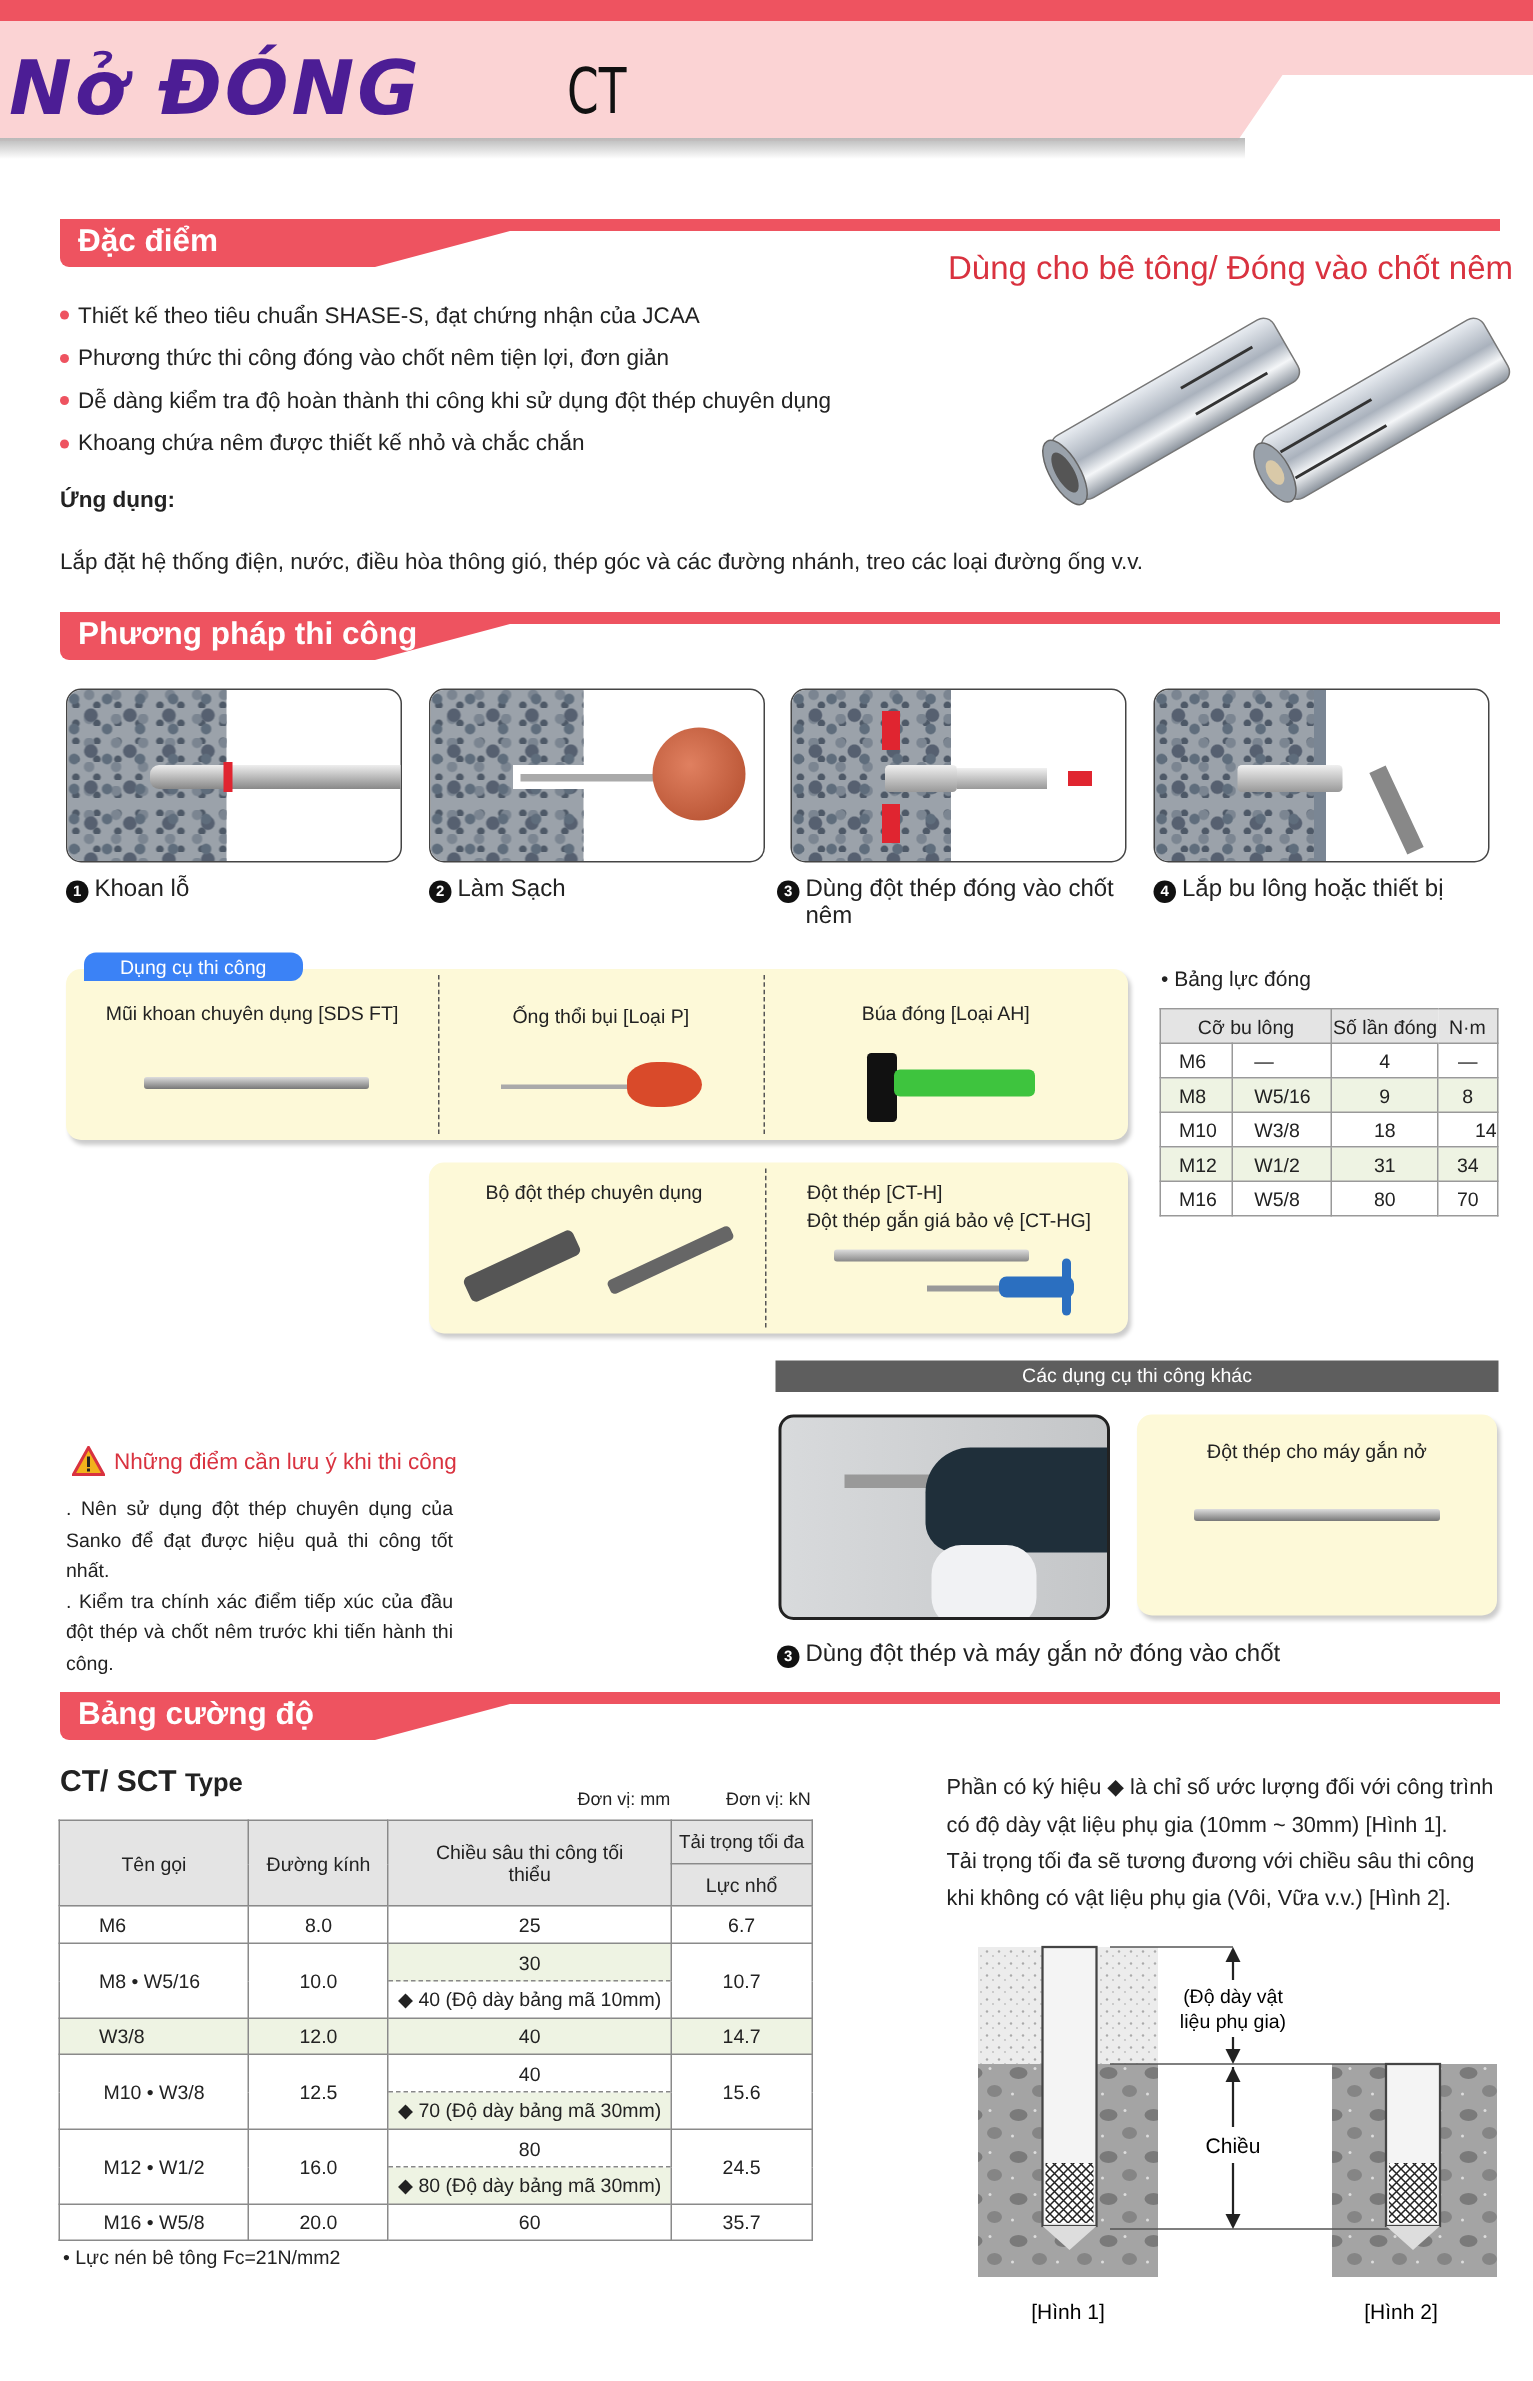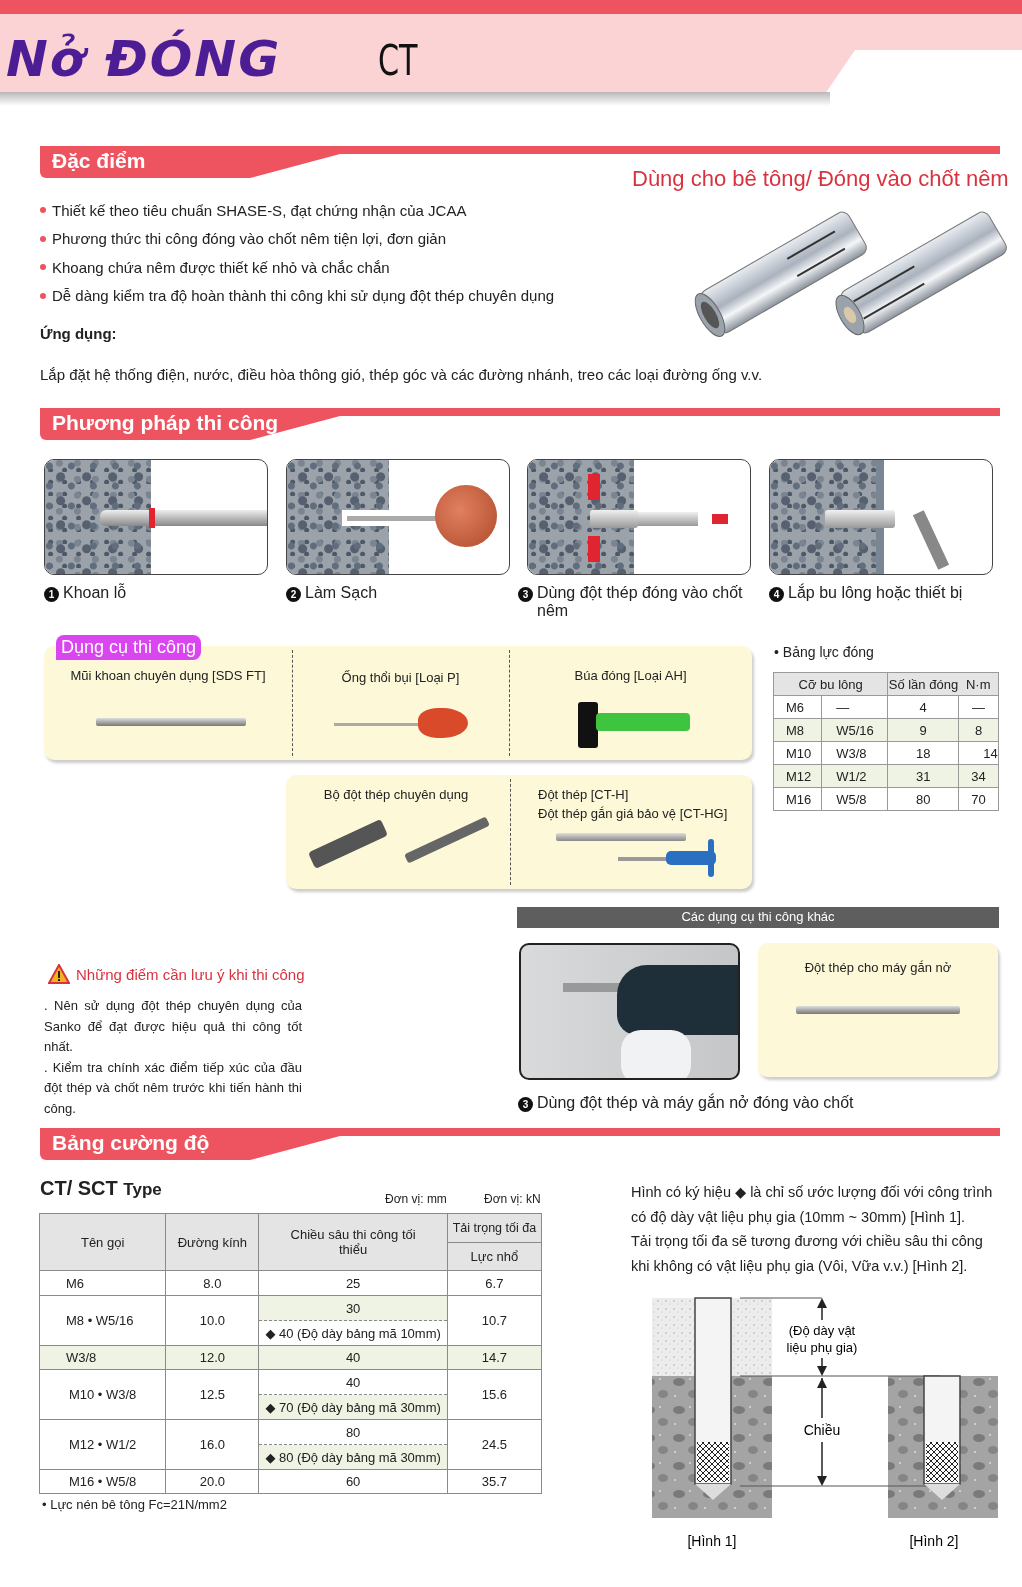--- a/index.html
+++ b/index.html
@@ -57,22 +57,22 @@
 
 <div class="abs sec" style="left:40px; top:146px; width:960px;">
   <div class="bar"></div>
     <div class="tab"></div>
   <div class="lbl">Đặc điểm</div>
 </div>
 <div class="abs red-sub" style="left:632px; top:166px;">Dùng cho bê tông/ Đóng vào chốt nêm</div>
 <ul class="abs feat" style="left:40px; top:196px;">
   <li>Thiết kế theo tiêu chuẩn SHASE-S, đạt chứng nhận của JCAA</li>
   <li>Phương thức thi công đóng vào chốt nêm tiện lợi, đơn giản</li>
+  <li>Dễ dàng kiểm tra độ hoàn thành thi công khi sử dụng đột thép chuyên dụng</li>
   <li>Khoang chứa nêm được thiết kế nhỏ và chắc chắn</li>
-  <li>Dễ dàng kiểm tra độ hoàn thành thi công khi sử dụng đột thép chuyên dụng</li>
 </ul>
 <div class="abs" style="left:40px; top:325px; font-size:15px; font-weight:bold;">Ứng dụng:</div>
 <div class="abs" style="left:40px; top:366px; font-size:15px;">Lắp đặt hệ thống điện, nước, điều hòa thông gió, thép góc và các đường nhánh, treo các loại đường ống v.v.</div>
 
 <svg class="abs" style="left:680px; top:205px;" width="330" height="145">
   <defs>
     <linearGradient id="metal" x1="0" y1="0" x2="0" y2="1">
       <stop offset="0" stop-color="#e9edf2"></stop>
         <stop offset="0.45" stop-color="#aab2bd"></stop>
         <stop offset="0.7" stop-color="#f4f6f8"></stop>
@@ -149,21 +149,21 @@
   <div class="divider-v" style="left:465px;"></div>
   <div class="abs toolname" style="left:0; top:22px; width:248px;">Mũi khoan chuyên dụng [SDS FT]</div>
   <div class="abs toolname" style="left:248px; top:24px; width:217px;">Ống thổi bụi  [Loại P]</div>
   <div class="abs toolname" style="left:465px; top:22px; width:243px;">Búa đóng [Loại AH]</div>
   <div class="abs" style="left:52px; top:72px; width:150px; height:8px; background:linear-gradient(#ddd,#777); border-radius:2px;"></div>
   <div class="abs" style="left:290px; top:77px; width:90px; height:3px; background:#aaa;"></div>
   <div class="abs" style="left:374px; top:62px; width:50px; height:30px; border-radius:40% 50% 50% 40%; background:#d94a2a;"></div>
   <div class="abs" style="left:534px; top:56px; width:20px; height:46px; background:#111; border-radius:3px;"></div>
   <div class="abs" style="left:552px; top:67px; width:94px; height:18px; background:#3ec43e; border-radius:4px;"></div>
 </div>
-<div class="abs" style="left:56px; top:635px; background:#d946ef; color:#fff; font-size:18px; padding:2px 5px; border-radius:8px 8px 8px 0;">Dụng cụ thi công</div>
+<div class="abs" style="left:56px; top:635px; background:#3b82f6; color:#fff; font-size:13px; padding:2px 24px; border-radius:8px 8px 8px 0;">Dụng cụ thi công</div>
 
 <div class="abs toolbox" style="left:286px; top:775px; width:466px; height:114px;">
   <div class="divider-v" style="left:224px;"></div>
   <div class="abs toolname" style="left:0; top:12px; width:220px;">Bộ đột thép chuyên dụng</div>
   <div class="abs" style="left:252px; top:12px; font-size:13px;">Đột thép [CT-H]</div>
   <div class="abs" style="left:252px; top:31px; font-size:13px;">Đột thép gắn giá bảo vệ [CT-HG]</div>
   <div class="abs" style="left:22px; top:60px; width:80px; height:18px; background:#555; transform:rotate(-25deg); border-radius:4px;"></div>
   <div class="abs" style="left:116px; top:60px; width:90px; height:10px; background:#666; transform:rotate(-25deg); border-radius:3px;"></div>
   <div class="abs" style="left:270px; top:58px; width:130px; height:8px; background:linear-gradient(#ddd,#888); border-radius:2px;"></div>
   <div class="abs" style="left:332px; top:82px; width:60px; height:4px; background:#999;"></div>
@@ -309,21 +309,21 @@
         <td>M16 • W5/8</td>
         <td>20.0</td>
         <td>60</td>
         <td>35.7</td>
       </tr>
 </tbody>
   </table>
 <div class="abs" style="left:42px; top:1497px; font-size:13px;">• Lực nén bê tông  Fc=21N/mm2</div>
 
 <div class="abs" style="left:631px; top:1180px; font-size:14.5px; line-height:24.5px;">
-  <div>Hình có ký hiệu ◆ là chỉ số ước lượng đối với công trình</div>
+  <div>Phần có ký hiệu ◆ là chỉ số ước lượng đối với công trình</div>
     <div>có độ dày vật liệu phụ gia (10mm ~ 30mm) [Hình 1].</div>
     <div>Tải trọng tối đa sẽ tương đương với chiều sâu thi công</div>
     <div>khi không có vật liệu phụ gia (Vôi, Vữa v.v.) [Hình 2].</div>
 </div>
 
 <svg class="abs" style="left:640px; top:1290px;" width="370" height="270">
   <defs>
     <pattern id="sand" width="8" height="8" patternUnits="userSpaceOnUse">
         <rect width="8" height="8" fill="#ececec"></rect>
         <circle cx="2" cy="3" r="0.8" fill="#aaa"></circle>

